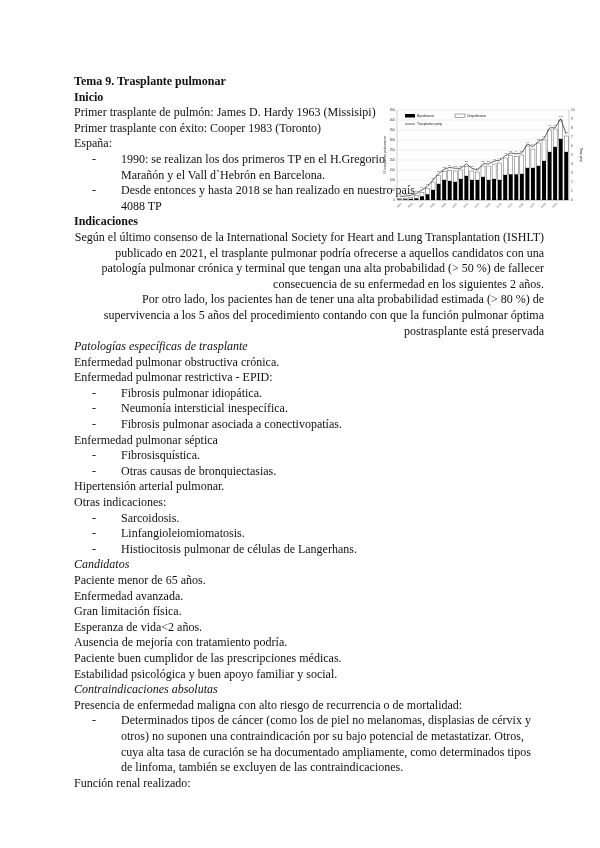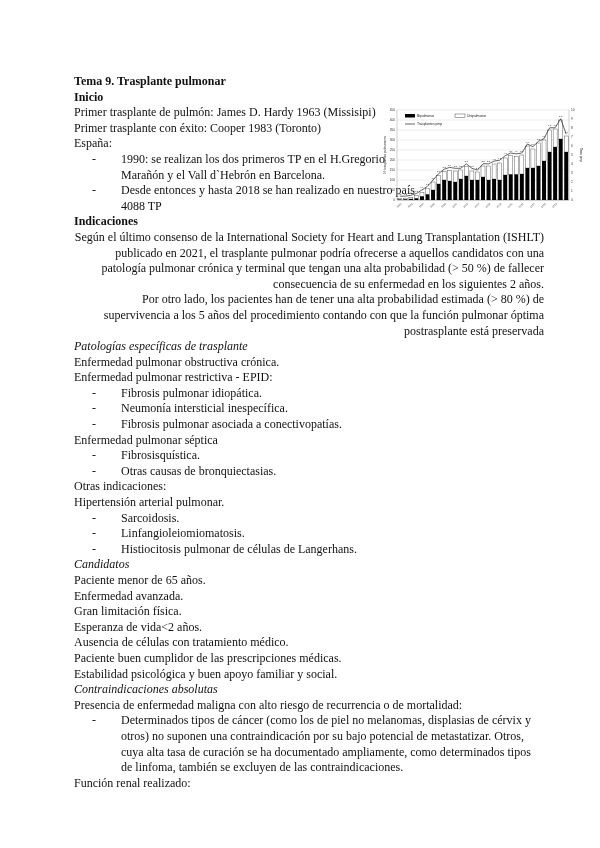--- a/index.html
+++ b/index.html
@@ -35,32 +35,32 @@
 
   <div class="line ital">Patologías específicas de trasplante</div>
   <div class="line">Enfermedad pulmonar obstructiva crónica.</div>
   <div class="line">Enfermedad pulmonar restrictiva - EPID:</div>
   <div class="bullet line"><span class="dash">-</span><span>Fibrosis pulmonar idiopática.</span></div>
   <div class="bullet line"><span class="dash">-</span><span>Neumonía intersticial inespecífica.</span></div>
   <div class="bullet line"><span class="dash">-</span><span>Fibrosis pulmonar asociada a conectivopatías.</span></div>
   <div class="line">Enfermedad pulmonar séptica</div>
   <div class="bullet line"><span class="dash">-</span><span>Fibrosisquística.</span></div>
   <div class="bullet line"><span class="dash">-</span><span>Otras causas de bronquiectasias.</span></div>
+  <div class="line">Hipertensión arterial pulmonar.</div>
   <div class="line">Otras indicaciones:</div>
-  <div class="line">Hipertensión arterial pulmonar.</div>
   <div class="bullet line"><span class="dash">-</span><span>Sarcoidosis.</span></div>
   <div class="bullet line"><span class="dash">-</span><span>Linfangioleiomiomatosis.</span></div>
   <div class="bullet line"><span class="dash">-</span><span>Histiocitosis pulmonar de células de Langerhans.</span></div>
 
   <div class="line ital">Candidatos</div>
   <div class="line">Paciente menor de 65 años.</div>
   <div class="line">Enfermedad avanzada.</div>
   <div class="line">Gran limitación física.</div>
   <div class="line">Esperanza de vida&lt;2 años.</div>
-  <div class="line">Ausencia de células con tratamiento médico.</div>
+  <div class="line">Ausencia de mejoría con tratamiento podría.</div>
   <div class="line">Paciente buen cumplidor de las prescripciones médicas.</div>
   <div class="line">Estabilidad psicológica y buen apoyo familiar y social.</div>
 
   <div class="line ital">Contraindicaciones absolutas</div>
   <div class="line">Presencia de enfermedad maligna con alto riesgo de recurrencia o de mortalidad:</div>
   <div class="bullet wrap"><span class="dash">-</span><span>Determinados tipos de cáncer (como los de piel no melanomas, displasias de cérvix y otros) no suponen una contraindicación por su bajo potencial de metastatizar. Otros, cuya alta tasa de curación se ha documentado ampliamente, como determinados tipos de linfoma, también se excluyen de las contraindicaciones.</span></div>
   <div class="line">Función renal realizado:</div>
 </div>
 
 <div class="chart">

